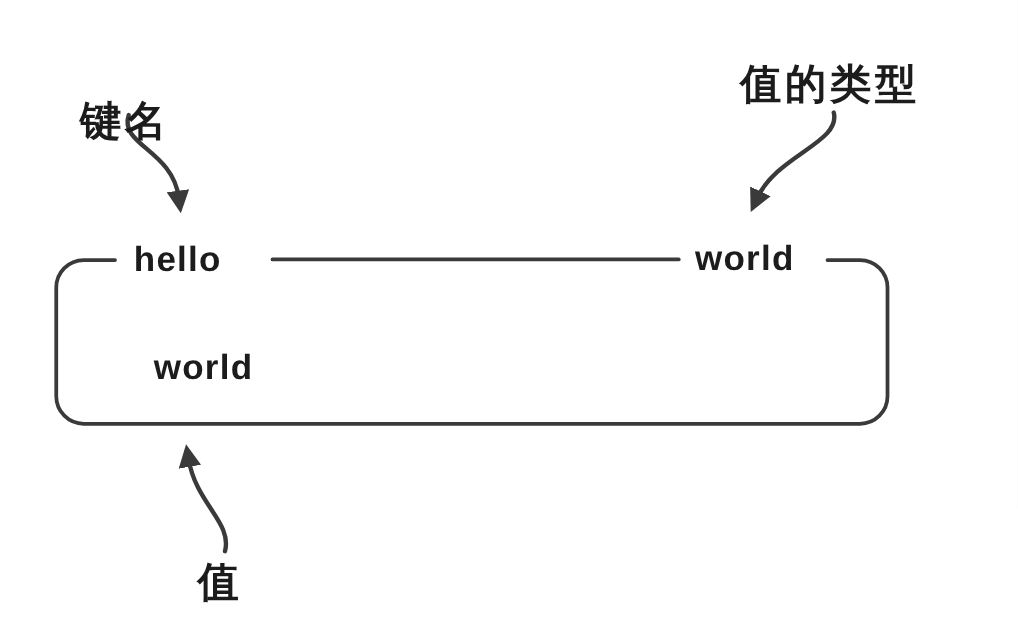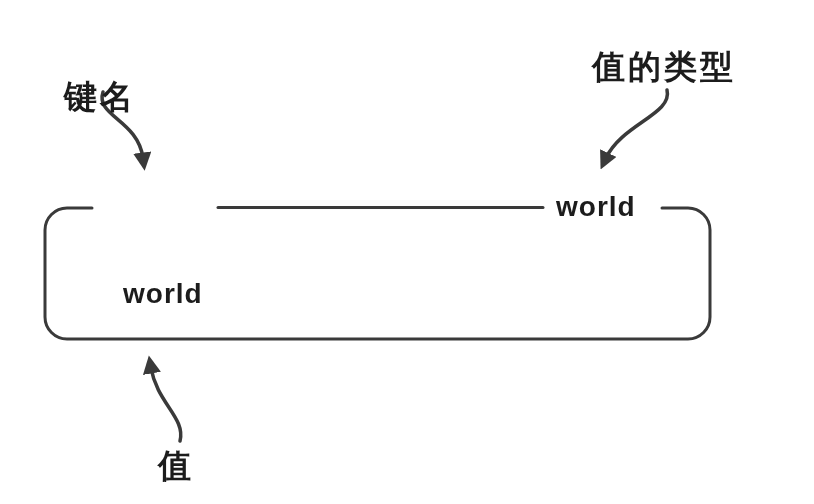--- a/index.html
+++ b/index.html
@@ -69,18 +69,19 @@
 
     <path d="M 180 441 C 186 418, 157 403, 151 368" fill="none" stroke="var(--line-color)" stroke-width="3.5" stroke-linecap="round" marker-end="url(#arrowhead)"></path>
   </svg>
 
   <div class="lbl cjk ann-key">键名</div>
 
   <div class="lbl cjk ann-type">值的类型</div>
 
   <div class="lbl cjk ann-value">值</div>
 
+  <div class="lbl latin txt-key">hello</div>
 
   <div class="lbl latin txt-type">world</div>
 
   <div class="lbl latin txt-value">world</div>
 
 </div>
 
 </body></html>

